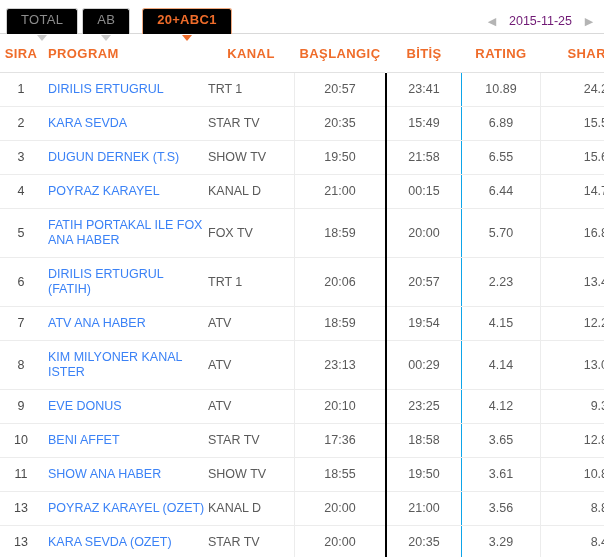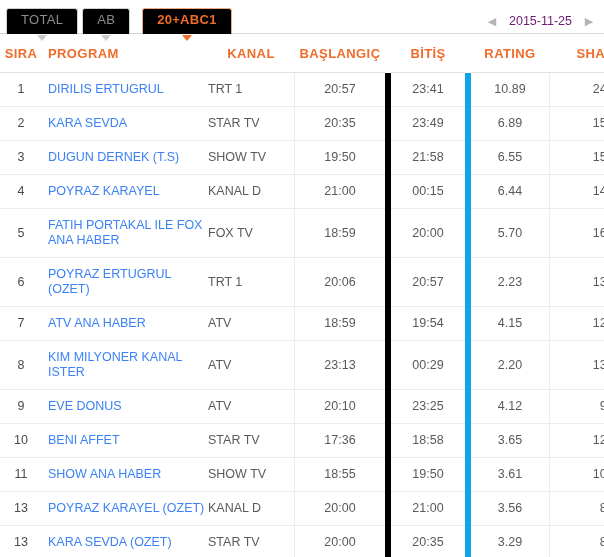--- a/index.html
+++ b/index.html
@@ -138,22 +138,22 @@
     border-bottom: 1px solid #ececec;
     padding: 9px 0;
     vertical-align: middle;
     line-height: 15px;
   }
   tbody td.c-sira { color: #4a4a4a; font-size: 12.5px; }
   tbody td.c-program { color: #3b82f6; }
 
   
   tbody td.c-bas, thead th.c-bas { border-left: 1px solid #ececec; }
-  tbody td.c-bitis, thead th.c-bitis { border-left: 6px solid #000000; }
-  tbody td.c-rating, thead th.c-rating { border-left: 6px solid #0ea5e9; }
+  tbody td.c-bitis, thead th.c-bitis { border-left: 2px solid #000000; }
+  tbody td.c-rating, thead th.c-rating { border-left: 1px solid #0ea5e9; }
   tbody td.c-share, thead th.c-share { border-left: 1px solid #ececec; }
   thead th.c-bas, thead th.c-bitis, thead th.c-rating, thead th.c-share {
     border-left-color: transparent;
   }
 </style>
 </head>
 <body>
 
 <div id="app">
 
@@ -201,21 +201,21 @@
             <td class="c-bas">20:57</td>
             <td class="c-bitis">23:41</td>
             <td class="c-rating">10.89</td>
             <td class="c-share">24.23</td>
           </tr>
           <tr class="row">
             <td class="c-sira">2</td>
             <td class="c-program">KARA SEVDA</td>
             <td class="c-kanal">STAR TV</td>
             <td class="c-bas">20:35</td>
-            <td class="c-bitis">23:49</td>
+            <td class="c-bitis">15:49</td>
             <td class="c-rating">6.89</td>
             <td class="c-share">15.57</td>
           </tr>
           <tr class="row">
             <td class="c-sira">3</td>
             <td class="c-program">DUGUN DERNEK (T.S)</td>
             <td class="c-kanal">SHOW TV</td>
             <td class="c-bas">19:50</td>
             <td class="c-bitis">21:58</td>
             <td class="c-rating">6.55</td>
@@ -234,21 +234,21 @@
             <td class="c-sira">5</td>
             <td class="c-program">FATIH PORTAKAL ILE FOX ANA HABER</td>
             <td class="c-kanal">FOX TV</td>
             <td class="c-bas">18:59</td>
             <td class="c-bitis">20:00</td>
             <td class="c-rating">5.70</td>
             <td class="c-share">16.81</td>
           </tr>
           <tr class="row">
             <td class="c-sira">6</td>
-            <td class="c-program">POYRAZ ERTUGRUL (OZET)</td>
+            <td class="c-program">DIRILIS ERTUGRUL (FATIH)</td>
             <td class="c-kanal">TRT 1</td>
             <td class="c-bas">20:06</td>
             <td class="c-bitis">20:57</td>
             <td class="c-rating">2.23</td>
             <td class="c-share">13.48</td>
           </tr>
           <tr class="row">
             <td class="c-sira">7</td>
             <td class="c-program">ATV ANA HABER</td>
             <td class="c-kanal">ATV</td>
@@ -256,21 +256,21 @@
             <td class="c-bitis">19:54</td>
             <td class="c-rating">4.15</td>
             <td class="c-share">12.23</td>
           </tr>
           <tr class="row">
             <td class="c-sira">8</td>
             <td class="c-program">KIM MILYONER KANAL ISTER</td>
             <td class="c-kanal">ATV</td>
             <td class="c-bas">23:13</td>
             <td class="c-bitis">00:29</td>
-            <td class="c-rating">2.20</td>
+            <td class="c-rating">4.14</td>
             <td class="c-share">13.09</td>
           </tr>
           <tr class="row">
             <td class="c-sira">9</td>
             <td class="c-program">EVE DONUS</td>
             <td class="c-kanal">ATV</td>
             <td class="c-bas">20:10</td>
             <td class="c-bitis">23:25</td>
             <td class="c-rating">4.12</td>
             <td class="c-share">9.32</td>

